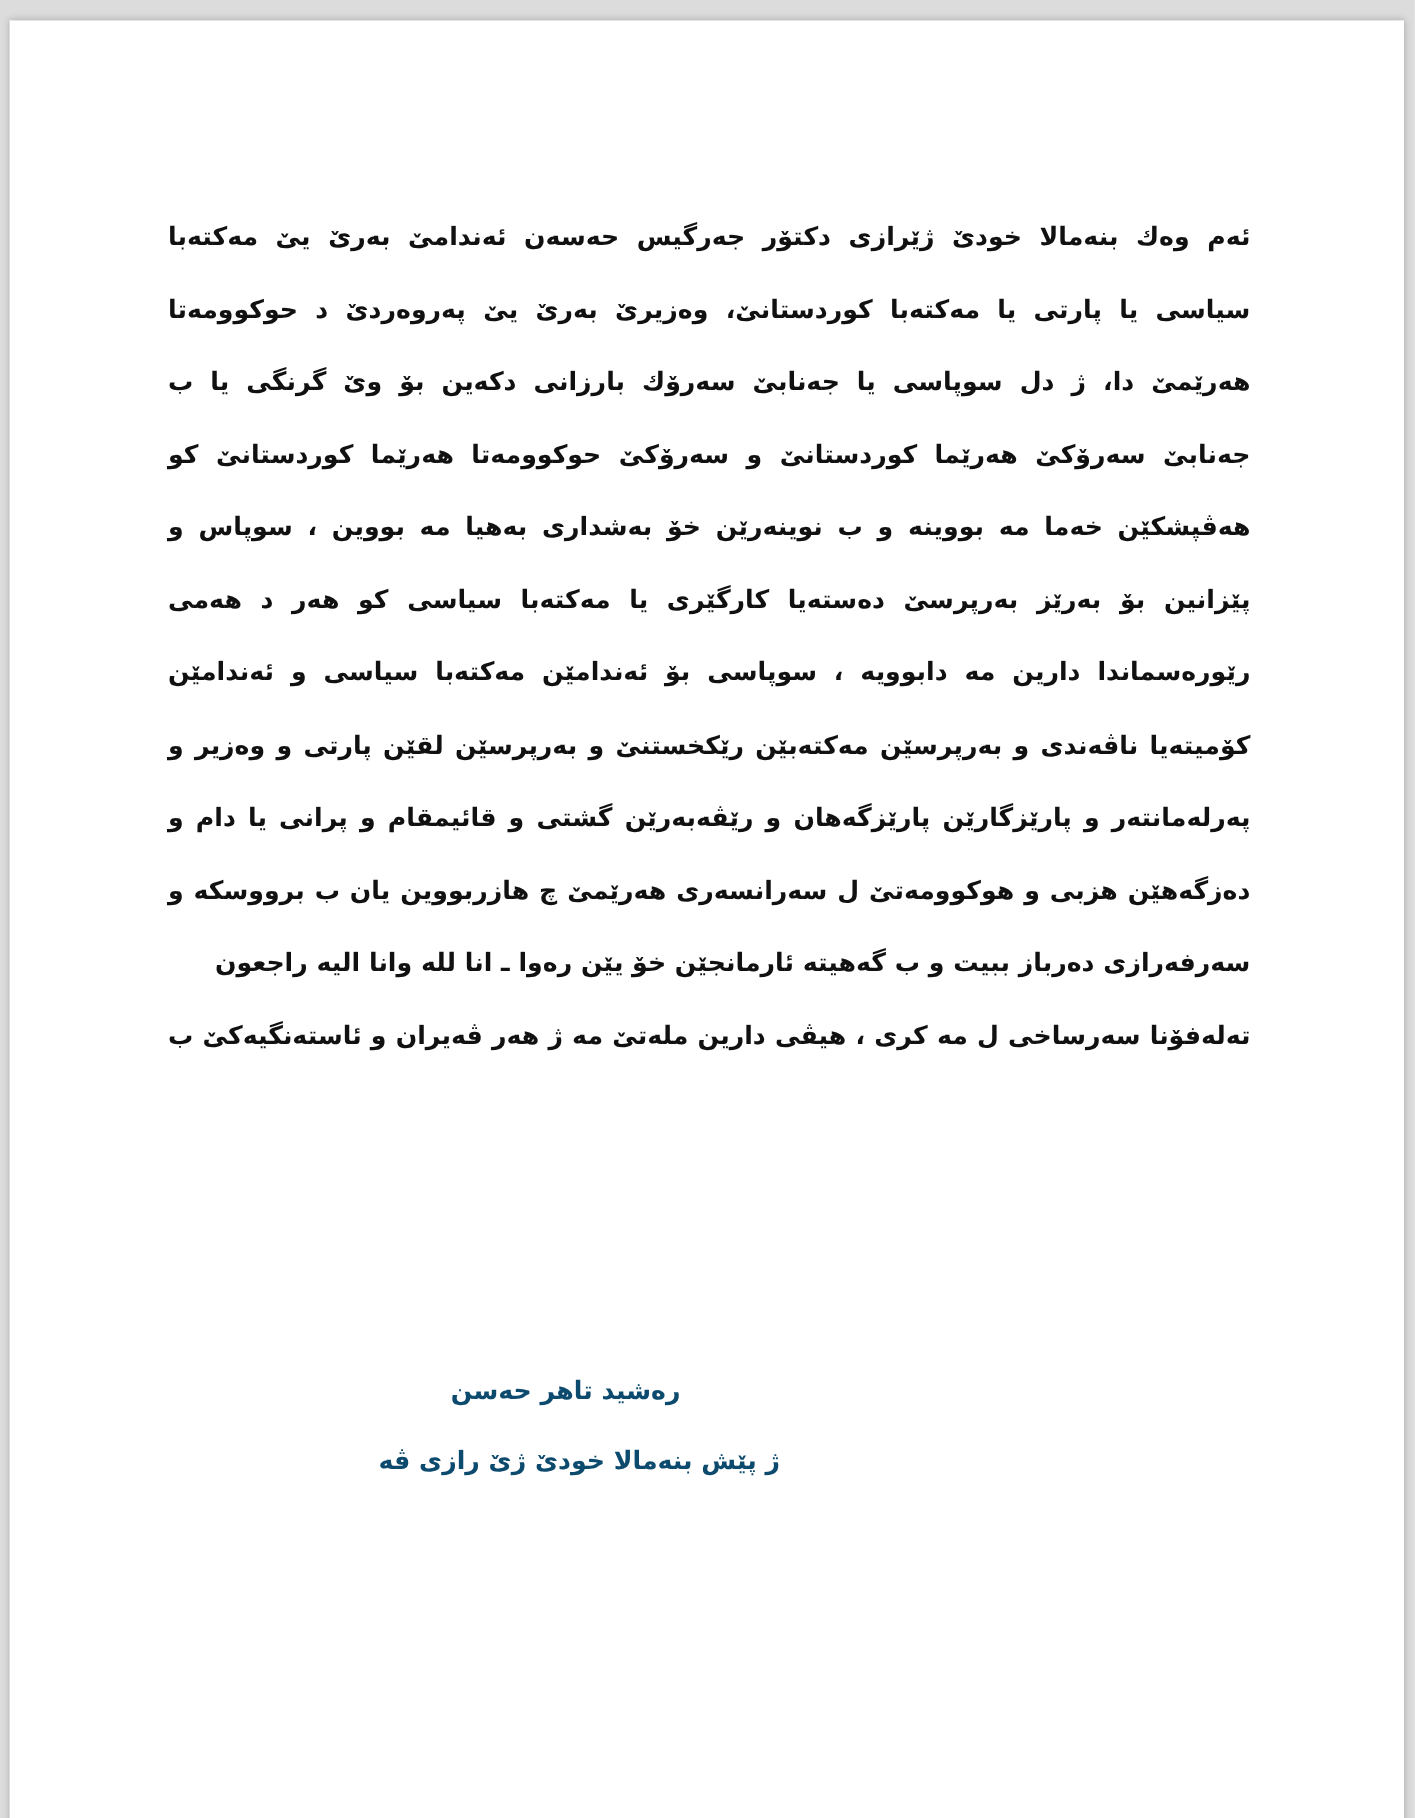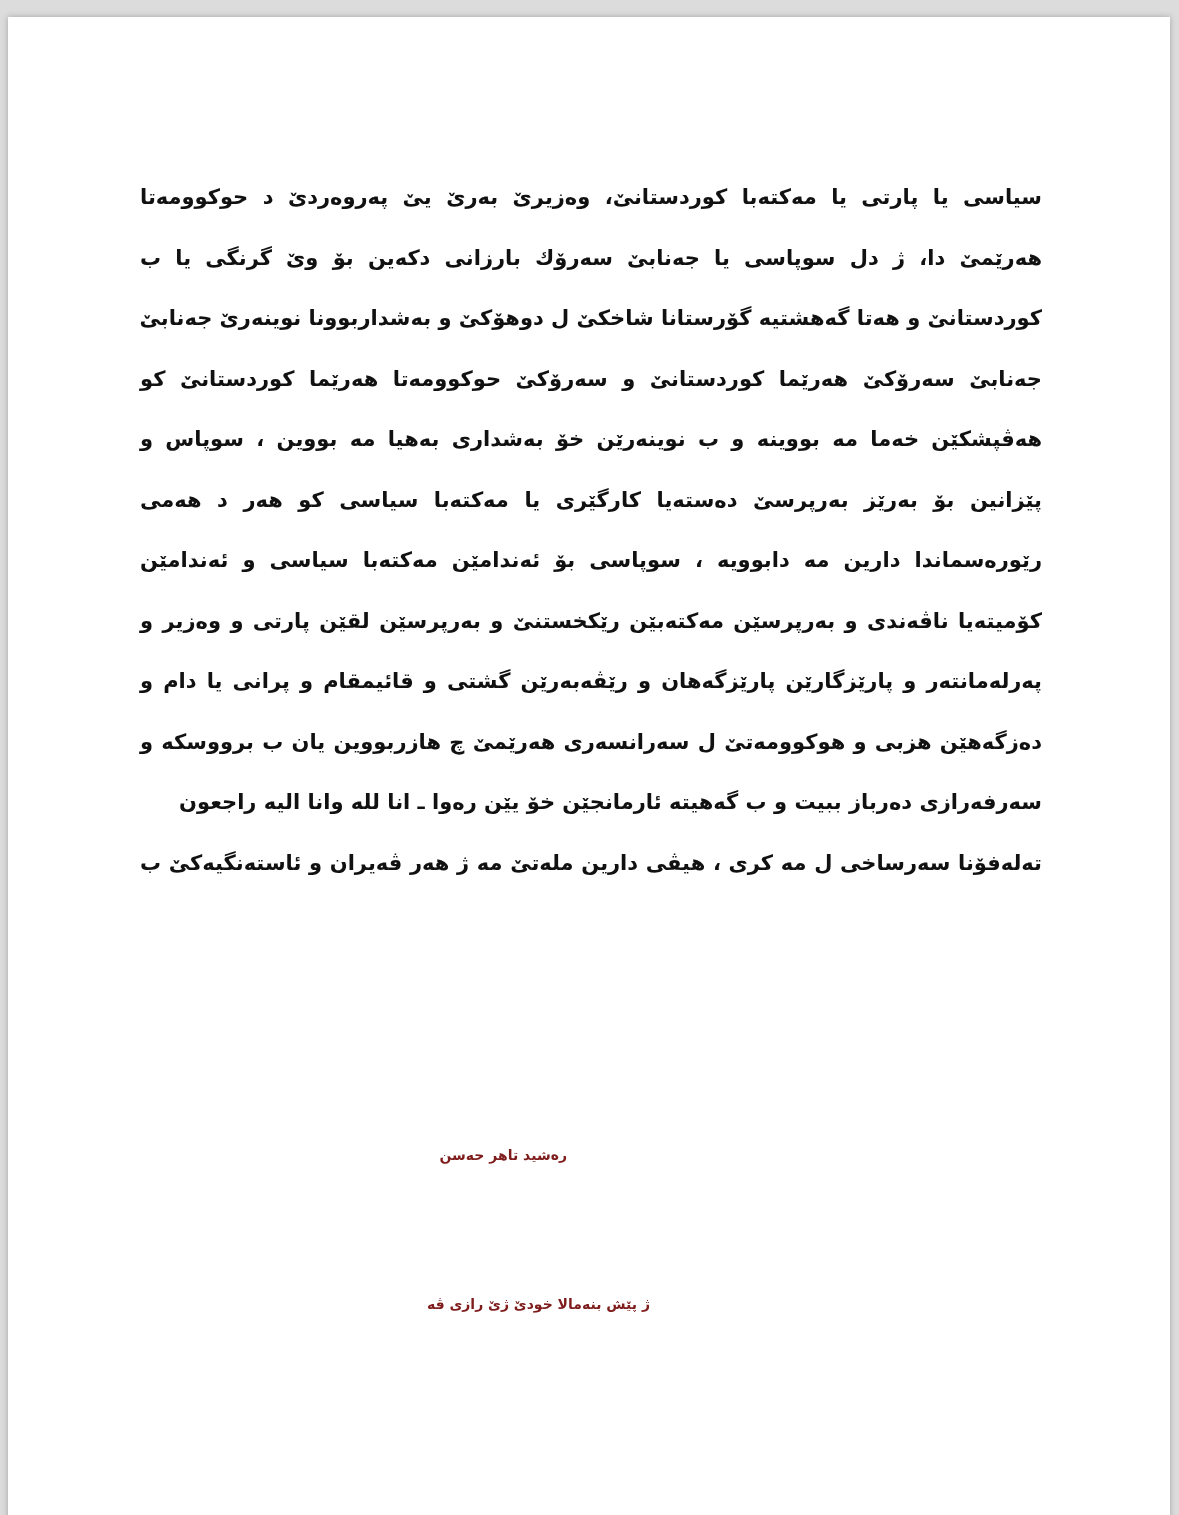--- a/index.html
+++ b/index.html
@@ -46,41 +46,41 @@
   }
   .line.last {
     text-align-last: right;
     padding-right: 0;
   }
   .signature {
     position: absolute;
     direction: rtl;
     font-family: "DejaVu Sans", sans-serif;
     font-weight: bold;
-    font-size: 14px;
-    color: #7f1d1d;
+    font-size: 21px;
+    color: #0c4a6e;
     white-space: nowrap;
   }
   .sig-name {
     right: 612px;
     top: 1147px;
   }
   .sig-org {
     right: 529px;
-    top: 1296px;
+    top: 1205px;
   }
 </style>
 </head>
 <body>
 
 <div class="page">
   <div class="body-text">
+    <span class="line">ئەم وەك بنەمالا خودێ ژێرازی دكتۆر جەرگیس حەسەن ئەندامێ بەرێ یێ مەكتەبا</span>
     <span class="line">سیاسی یا پارتی یا مەكتەبا كوردستانێ، وەزیرێ بەرێ یێ پەروەردێ د حوكوومەتا</span>
     <span class="line">هەرێمێ دا، ژ دل سوپاسی یا جەنابێ سەرۆك بارزانی دكەین بۆ وێ گرنگی یا ب</span>
-    <span class="line">كوردستانێ و هەتا گەهشتیە گۆرستانا شاخكێ ل دوهۆكێ و بەشداربوونا نوینەرێ جەنابێ</span>
     <span class="line">جەنابێ سەرۆكێ هەرێما كوردستانێ و سەرۆكێ حوكوومەتا هەرێما كوردستانێ كو</span>
     <span class="line">هەڤپشكێن خەما مە بووینە و ب نوینەرێن خۆ بەشداری بەهیا مە بووین ، سوپاس و</span>
     <span class="line">پێزانین بۆ بەرێز بەرپرسێ دەستەیا كارگێری یا مەكتەبا سیاسی كو هەر د هەمی</span>
     <span class="line">رێورەسماندا دارین مە دابوویە ، سوپاسی بۆ ئەندامێن مەكتەبا سیاسی و ئەندامێن</span>
     <span class="line">كۆمیتەیا ناڤەندی و بەرپرسێن مەكتەبێن رێكخستنێ و بەرپرسێن لقێن پارتی و وەزیر و</span>
     <span class="line">پەرلەمانتەر و پارێزگارێن پارێزگەهان و رێڤەبەرێن گشتی و قائیمقام و پرانی یا دام و</span>
     <span class="line">دەزگەهێن هزبی و هوكوومەتێ ل سەرانسەری هەرێمێ چ هازربووین یان ب برووسكە و</span>
     <span class="line last">سەرفەرازی دەرباز ببیت و ب گەهیتە ئارمانجێن خۆ یێن رەوا ـ انا لله وانا الیه راجعون</span>
     <span class="line">تەلەفۆنا سەرساخی ل مە كری ، هیڤی دارین ملەتێ مە ژ هەر ڤەیران و ئاستەنگیەكێ ب</span>
   </div>

